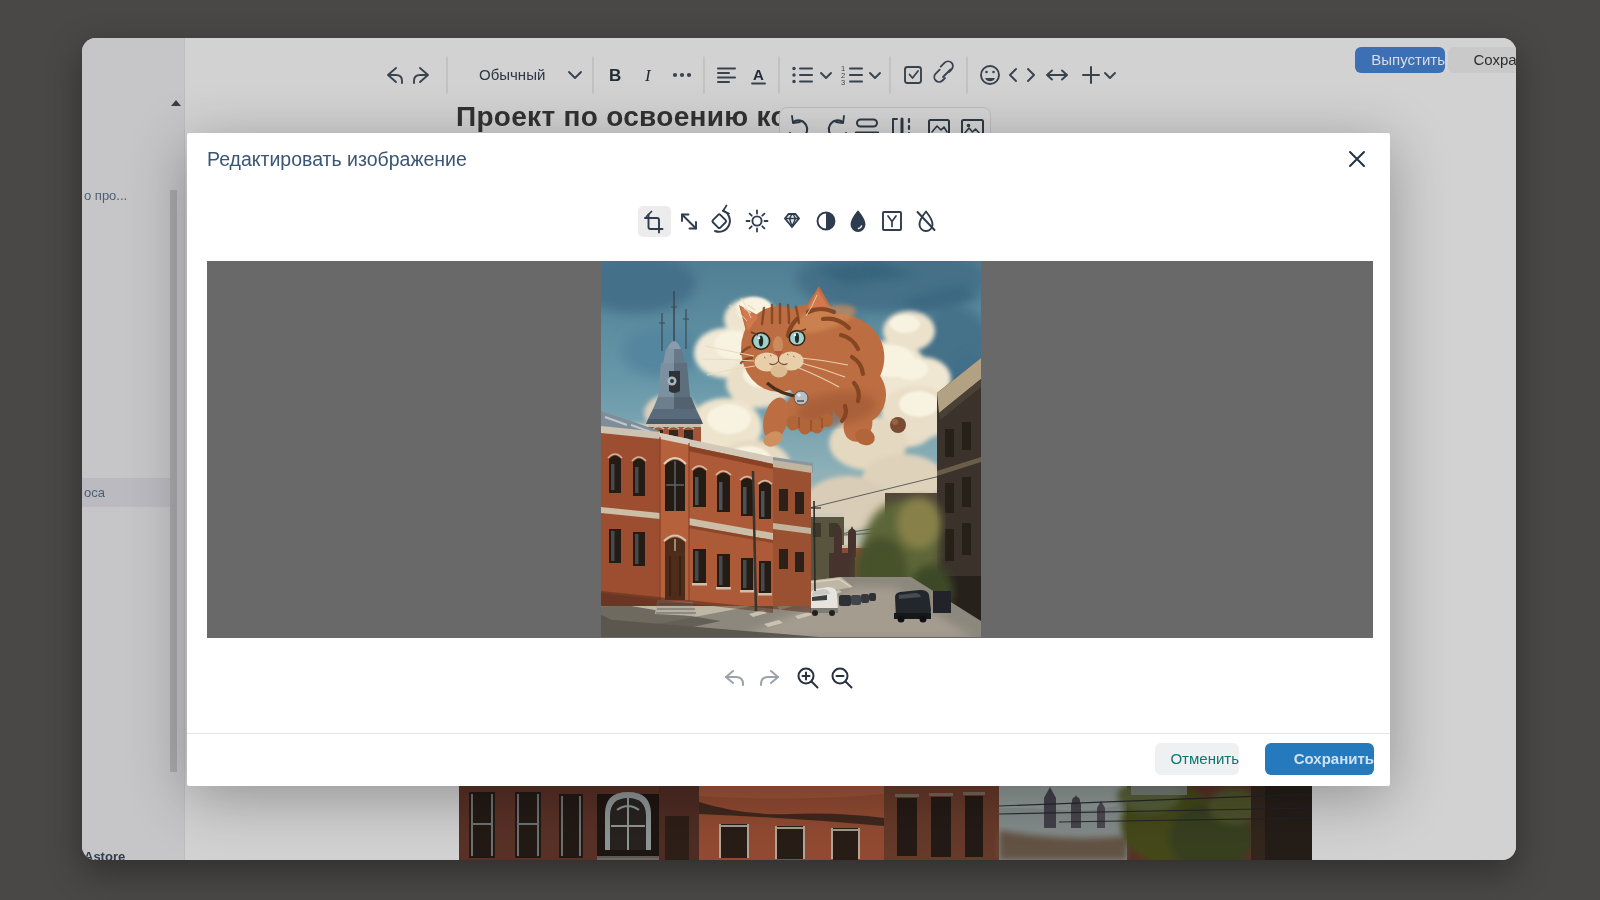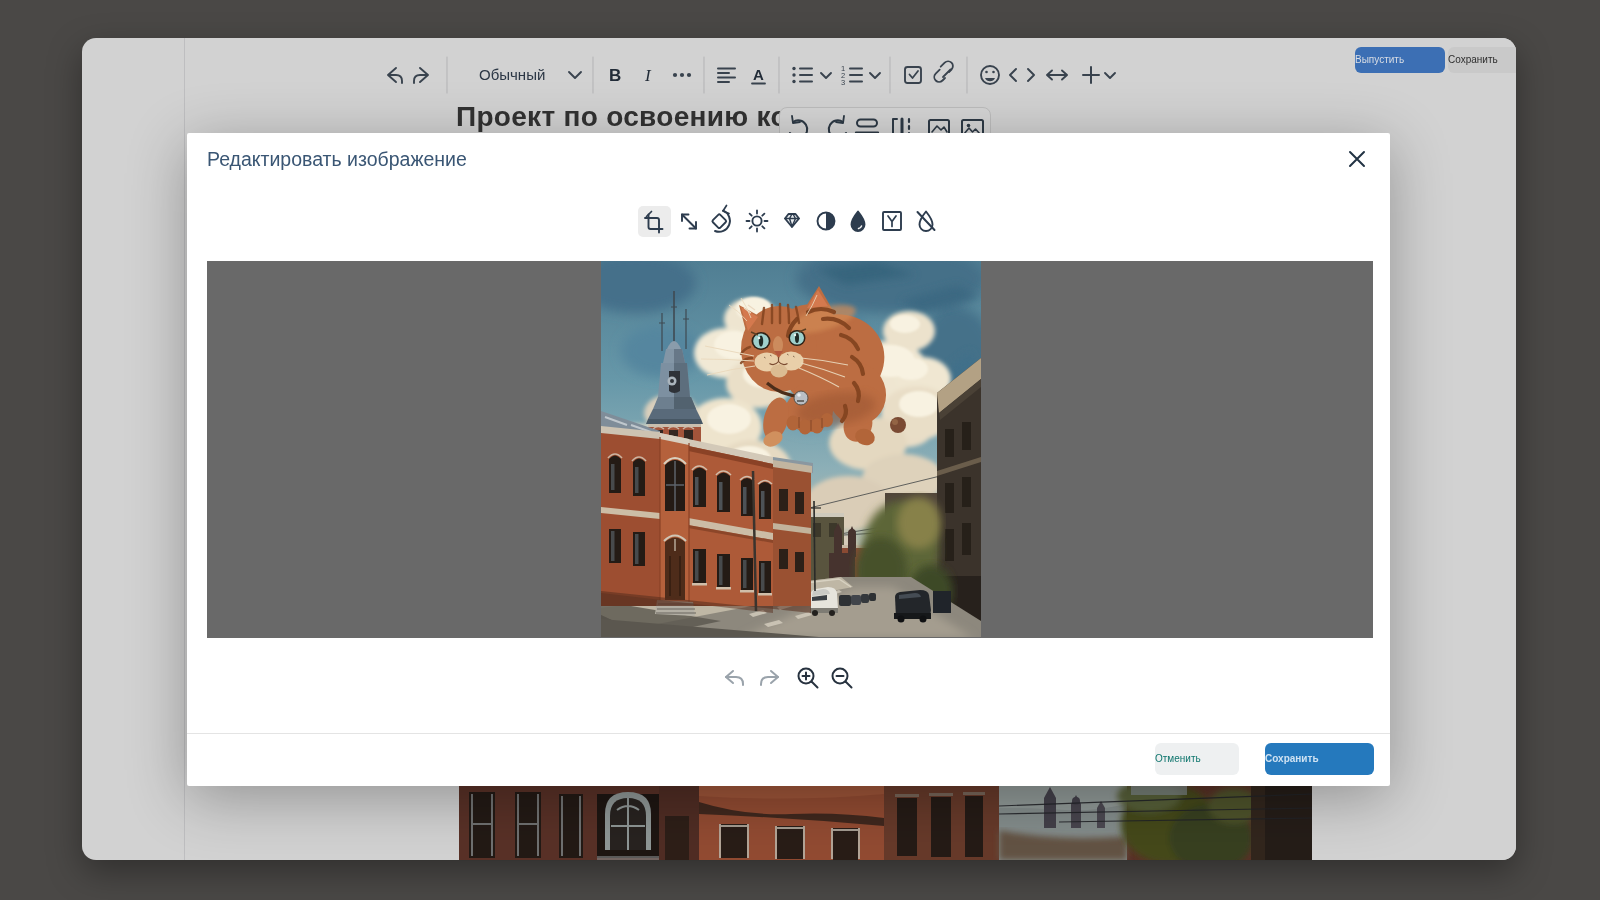--- a/index.html
+++ b/index.html
@@ -6,41 +6,49 @@
 html,body { width:1600px; height:900px; overflow:hidden; background:#4a4846; font-family:"Liberation Sans", sans-serif; }
 #app { position:absolute; left:82px; top:38px; width:1434px; height:822px; background:#d2d2d2; border-radius:14px; overflow:hidden; box-shadow:0 12px 34px rgba(0,0,0,0.35); }
 #sidebar { position:absolute; left:0; top:0; width:102px; height:822px; background:#c6c6c8; }
 #sidebar .item { position:absolute; left:2px; font-size:13px; color:#4d5f70; white-space:nowrap; }
 #sbsel { position:absolute; left:0; top:440px; width:90px; height:29px; background:#babac0; }
 #sbscroll { position:absolute; left:88px; top:152px; width:7px; height:582px; background:#ababad; }
 #sbarrow { position:absolute; left:89px; top:62px; width:0; height:0; border-left:5px solid transparent; border-right:5px solid transparent; border-bottom:6px solid #3e3e3e; }
 #editor { position:absolute; left:102px; top:0; width:1332px; height:822px; background:#d2d2d2; }
 #divline { position:absolute; left:102px; top:0; width:1px; height:822px; background:#bebec0; }
 #ttl { position:absolute; left:272px; top:63px; font-size:28px; font-weight:bold; color:#323232; letter-spacing:0.3px; }
-.btn { position:absolute; border-radius:6px; font-size:10px; text-align:left; }
+.btn { position:absolute; border-radius:6px; font-size:15px; text-align:right; }
 #btn-release { left:1171px; top:9px; width:90px; height:26px; background:#3c6fb4; color:#d9dde4; line-height:26px; }
 #btn-save { left:1264px; top:9px; width:100px; height:26px; background:#c9c9c9; color:#2e2e2e; line-height:26px; }
 #floatbar { position:absolute; left:595px; top:69px; width:212px; height:60px; background:#d5d5d5; border:1px solid #bdbdbd; border-radius:8px; }
 #toolbar { position:absolute; left:0; top:9px; width:1332px; height:57px; }
 #bottomimg { position:absolute; left:275px; top:748px; width:853px; height:74px; }
 #modal { position:absolute; left:187px; top:133px; width:1203px; height:653px; background:#ffffff; border-radius:2px; box-shadow:0 12px 60px rgba(0,0,0,0.30); }
 #mhead { position:absolute; left:20px; top:15px; font-size:19.5px; color:#3a5674; }
 #mclose { position:absolute; left:1161px; top:17px; width:18px; height:18px; }
 #mtools { position:absolute; left:0; top:68px; width:1203px; height:42px; }
 #mframe { position:absolute; left:20px; top:128px; width:1166px; height:377px; background:#696969; }
 #photo { position:absolute; left:394px; top:0px; width:380px; height:376px; overflow:hidden; }
 #mctrl { position:absolute; left:520px; top:524px; width:163px; height:40px; }
 #msep { position:absolute; left:0; top:600px; width:1203px; height:1px; background:#e4e4e4; }
 #btn-cancel { left:968px; top:610px; width:84px; height:32px; background:#eef0f1; color:#0f766e; line-height:32px; font-weight:normal; }
 #btn-ok { left:1078px; top:610px; width:109px; height:32px; background:#2579bd; color:#cfe2f2; line-height:32px; font-weight:bold; }
 svg { display:block; }
 </style>
 </head>
 <body>
 <div id="app">
+  <div id="sidebar">
+    <div class="item" style="top:150px;">о про...</div>
+    <div id="sbsel"></div>
+    <div class="item" style="top:447px;">оса</div>
+    <div class="item" style="top:811px; font-weight:bold; color:#2f3e4e;">Astore</div>
+    <div id="sbscroll"></div>
+    <div id="sbarrow"></div>
+  </div>
   <div id="editor">
     <div id="toolbar">
 <svg width="1000" height="57" viewBox="0 0 1000 57" fill="none" stroke="#39434e" stroke-width="1.9" stroke-linecap="round" stroke-linejoin="round">
   <path d="M212 21 l-8 7 8 7 M204 28 h8 q6 0 6 6 v2"></path>
   <path d="M236 21 l8 7 -8 7 M244 28 h-8 q-6 0 -6 6 v2"></path>
   <line x1="263" y1="10" x2="263" y2="46" stroke="#b3b3b5" stroke-width="1"></line>
   <text x="295" y="33" fill="#2c3745" stroke="none" font-size="15" font-family="Liberation Sans">Обычный</text>
   <path d="M385 25 l6 6 6-6"></path>
   <line x1="409" y1="10" x2="409" y2="46" stroke="#b3b3b5" stroke-width="1"></line>
   <text x="425" y="34" fill="#222c38" stroke="none" font-size="17" font-weight="bold" font-family="Liberation Sans">B</text>

